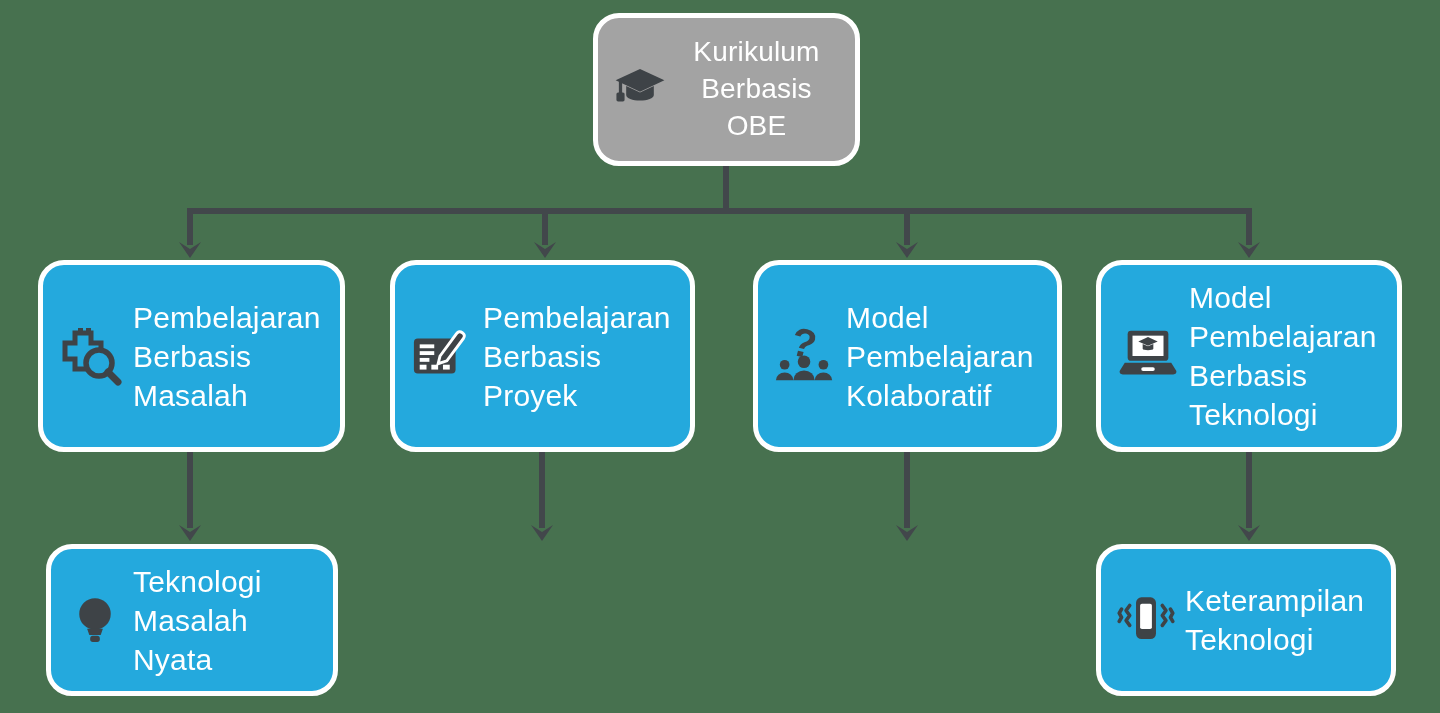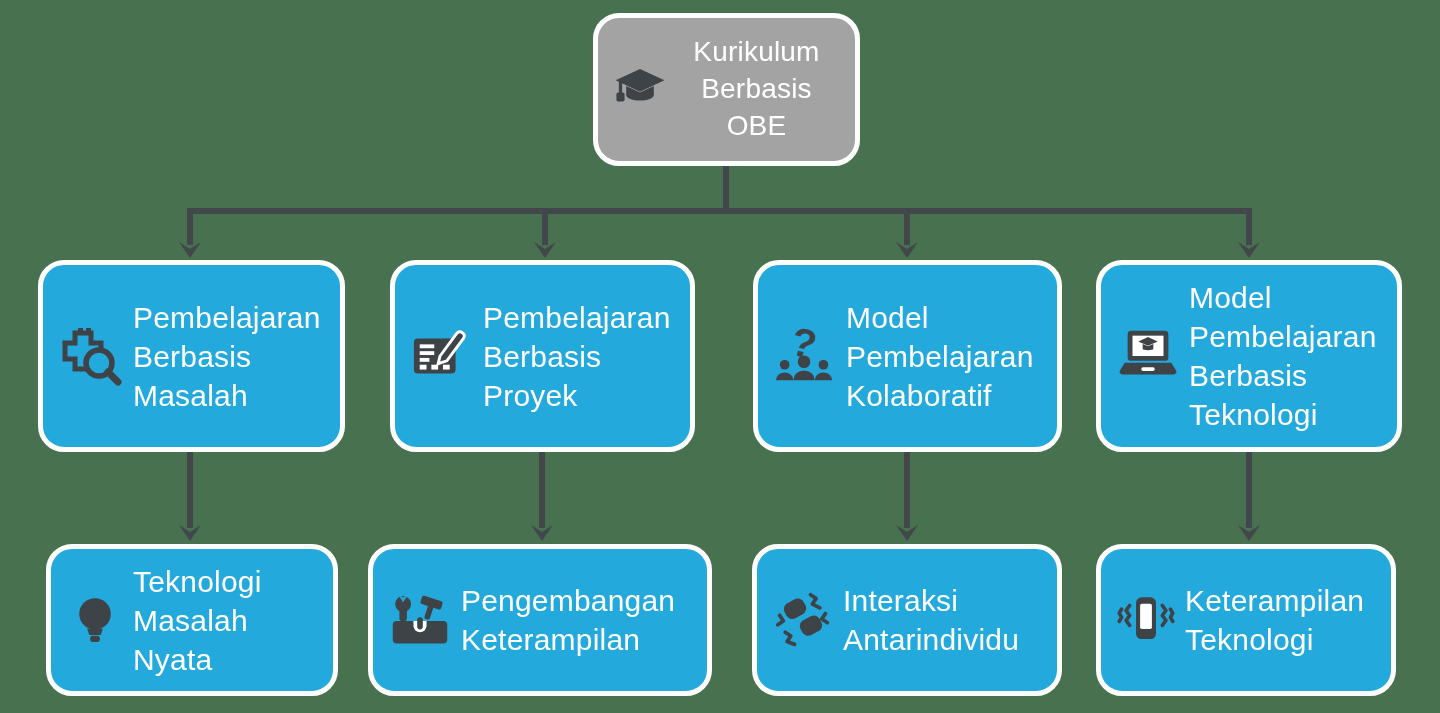--- a/index.html
+++ b/index.html
@@ -149,57 +149,21 @@
         <circle cx="32" cy="25" r="18"></circle>
         <path d="M23,42 h18 l-2.5,7 h-13 z"></path>
         <rect x="26.5" y="50" width="11" height="7" rx="3"></rect>
       </svg>
     </span>
     <span class="label">Teknologi
 Masalah
 Nyata</span>
   </div>
 
-  <div class="node" style="left:368px;top:544px;width:344px;height:152px">
-    <span class="icon">
-      <svg width="62" height="60" viewBox="0 0 64 64" fill="currentColor">
-        <circle cx="14" cy="15" r="8.5"></circle>
-        <polygon points="8,4 14,13 20,4 14,8" fill="var(--branch-node)"></polygon>
-        <rect x="10" y="20" width="8" height="13" rx="3"></rect>
-        <g transform="rotate(18 44 16)">
-          <rect x="32" y="9" width="23" height="9" rx="2"></rect>
-          <rect x="41" y="16" width="6" height="16" rx="2"></rect>
-        </g>
-        <rect x="3" y="33" width="58" height="24" rx="4"></rect>
-        <path d="M25,33 v5 a7,7 0 0 0 14,0 v-5 z" fill="#fff"></path>
-        <rect x="29" y="29" width="6" height="13" rx="3"></rect>
-      </svg>
-    </span>
-    <span class="label">Pengembangan
-Keterampilan</span>
-  </div>
 
-  <div class="node" style="left:752px;top:544px;width:310px;height:152px">
-    <span class="icon">
-      <svg width="60" height="60" viewBox="0 0 64 64">
-        <g fill="currentColor">
-          <rect x="12" y="11" width="23" height="18" rx="7" transform="rotate(-28 23.5 20)"></rect>
-          <rect x="29" y="29" width="23" height="18" rx="7" transform="rotate(-28 40.5 38)"></rect>
-        </g>
-        <g fill="none" stroke="currentColor" stroke-width="4" stroke-linecap="round" stroke-linejoin="round">
-          <polyline points="40,5 46,9 42,15 50,19"></polyline>
-          <polyline points="56,25 52,31 58,35"></polyline>
-          <polyline points="7,27 11,33 5,37"></polyline>
-          <polyline points="13,45 19,49 15,55 23,58"></polyline>
-        </g>
-      </svg>
-    </span>
-    <span class="label">Interaksi
-Antarindividu</span>
-  </div>
 
   <div class="node" style="left:1096px;top:544px;width:300px;height:152px">
     <span class="icon">
       <svg width="58" height="58" viewBox="0 0 64 64">
         <rect x="21" y="7" width="22" height="46" rx="6" fill="currentColor"></rect>
         <rect x="25.5" y="14" width="13" height="28" rx="2" fill="#fff"></rect>
         <g fill="none" stroke="currentColor" stroke-width="4" stroke-linecap="round" stroke-linejoin="round">
           <polyline points="14,16 10,21.5 14,27 10,32.5 14,38"></polyline>
           <polyline points="5,20 2.5,24.5 5,29 2.5,33.5"></polyline>
           <polyline points="50,16 54,21.5 50,27 54,32.5 50,38"></polyline>

